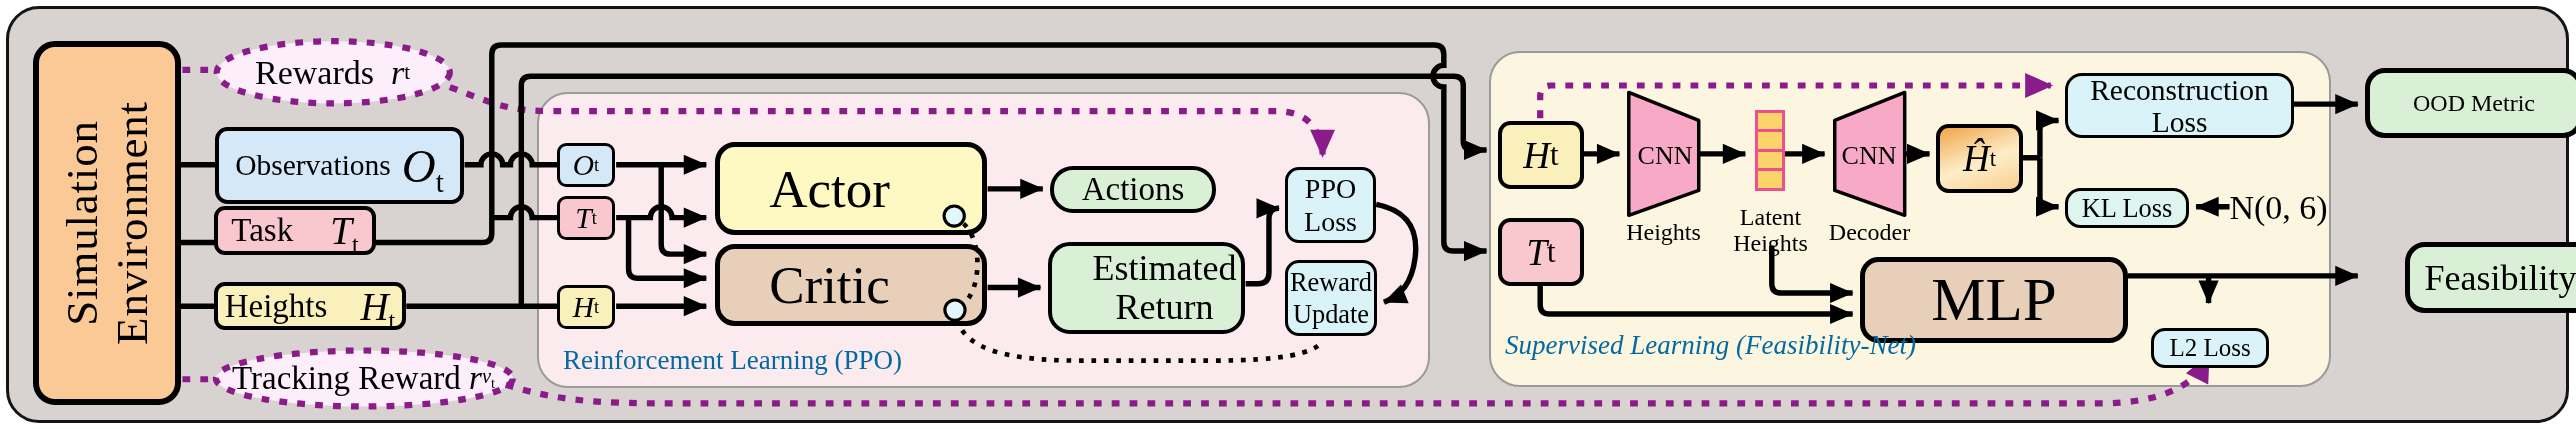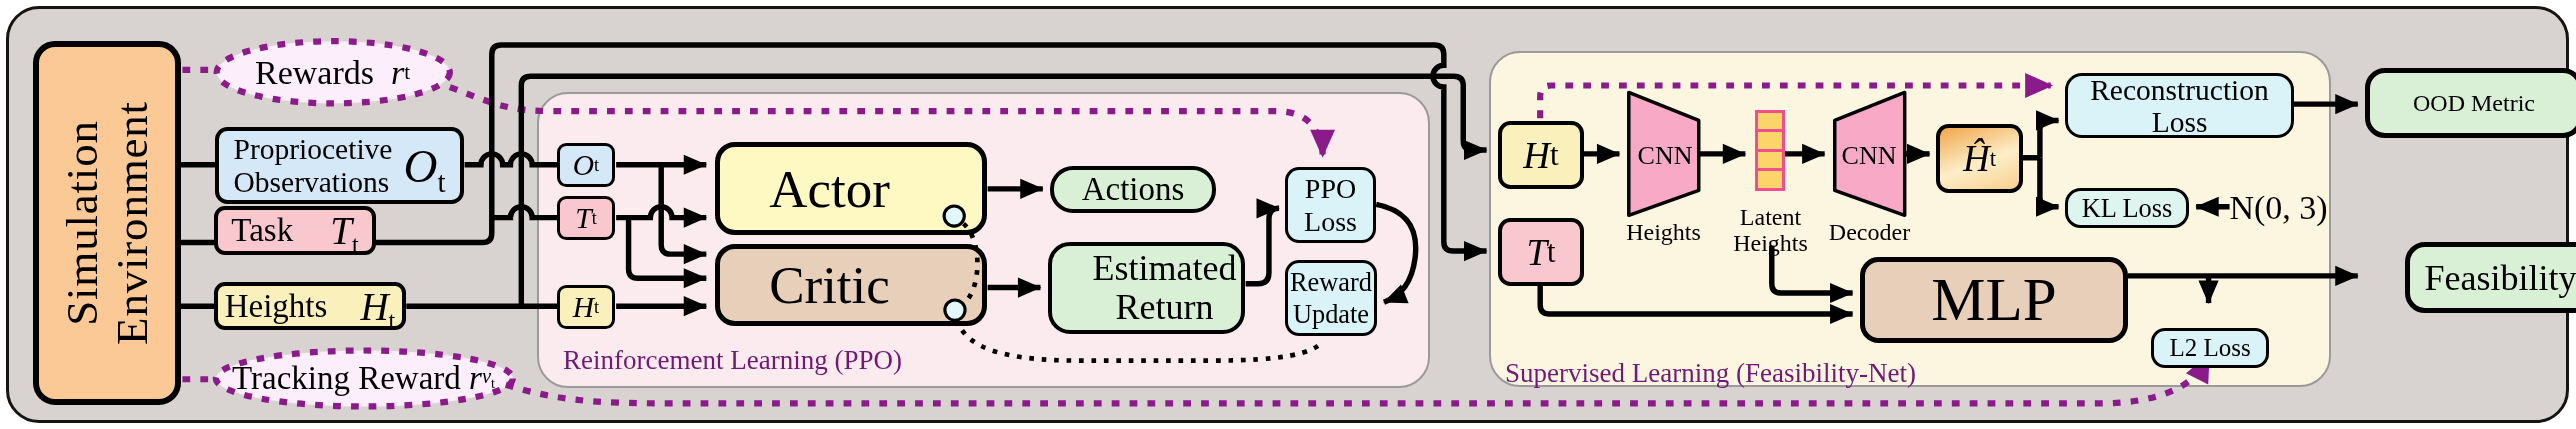--- a/index.html
+++ b/index.html
@@ -23,21 +23,21 @@
   .rl-in{width:58px;height:44px;background:#d5e8f8;border:3.9px solid #000;border-radius:9.3px;font-size:29.5px;}
   .mathsm{font-size:29.5px;}
   .actor{left:715px;top:142px;width:272px;height:93px;background:#fef9c3;border:5.4px solid #000;border-radius:20px;font-size:53px;padding-right:43px;}
   .critic{left:715px;top:244px;width:272px;height:82px;background:#e8cfba;border:5.4px solid #000;border-radius:20px;font-size:53px;padding-right:43px;}
   .green{background:#d9f0d6;border:4.7px solid #000;border-radius:22px;}
   .actions{left:1050px;top:166px;width:166px;height:47px;font-size:33px;border-radius:23px;}
   .est{left:1048px;top:242px;width:197px;height:92px;font-size:36px;line-height:39px;padding-left:36px;}
   .cyan{background:#d9f3f8;border:3.9px solid #000;border-radius:14px;}
   .ppo{left:1285px;top:167px;width:91px;height:76px;font-size:28px;line-height:33px;}
   .pu{left:1285px;top:260px;width:92px;height:76px;font-size:26.4px;line-height:32px;}
-  .caption{position:absolute;color:#701a75;font-size:27px;white-space:nowrap;}
+  .caption{position:absolute;color:#0369a1;font-size:27px;white-space:nowrap;}
   .sl-in{width:86px;height:68px;border:4.7px solid #000;border-radius:12.4px;font-size:37px;}
   .slh{left:1498px;top:121px;background:#faf0bb;}
   .slt{left:1498px;top:218px;background:#f9c8ce;}
   .cnntext{position:absolute;font-size:26px;}
   .shapelbl{position:absolute;font-size:24px;line-height:26.4px;text-align:center;}
   .latent{position:absolute;left:1755px;top:110px;width:29.5px;}
   .latent .cell{width:29.5px;height:22.5px;background:#fbd56a;border:3.1px solid #ef4f8f;box-sizing:border-box;margin-top:-3.1px;}
   .latent .cell:first-child{margin-top:0;}
   .hhat{left:1936px;top:124px;width:87px;height:69px;border:4.7px solid #000;border-radius:12.4px;font-size:37px;background:linear-gradient(160deg,#f0a64b 0%,#fdeec9 55%,#f8cf8e 100%);}
   .recon{left:2065px;top:73px;width:229px;height:65px;font-size:29.5px;line-height:32px;border-radius:17px;}
@@ -125,21 +125,20 @@
   <div class="etext" style="left:216px;top:49px;width:233px;height:47px;">
     <span>Rewards</span>&nbsp;&nbsp;<span class="m">r</span><sub style="font-size:62%;"><span>t</span></sub>
   </div>
 
   <div class="etext" style="left:223px;top:359px;width:281px;height:39px;font-size:33px;">
     <span>Tracking Reward</span>&nbsp;<span class="m">r</span><sub style="font-size:62%;"><span class="m">v</span><sub style="font-size:70%;"><span>t</span></sub></sub>
   </div>
 
   <div class="box b-black obs">
     <div class="lbl2">
-      <div>Propriocetive</div>
       <div>Observations</div>
     </div>
     <div class="mathbig" style="margin-left:11px;">
       <span class="m">O</span><sub>t</sub>
     </div>
   </div>
 
   <div class="box b-black task">
     <span style="font-size:33px;">Task</span>
     <span class="mathbig" style="font-size:39px;margin-left:37px;"><span class="m">T</span><sub>t</sub></span>
@@ -228,31 +227,31 @@
   <div class="box cyan recon">
     <div>
         <div>Reconstruction</div>
         <div>Loss</div>
       </div>
   </div>
   <div class="box cyan kl">
       <span>KL Loss</span>
     </div>
   <div class="box n01">
-      <span>N(0, 3)</span>
+      <span>N(0, 6)</span>
     </div>
 
   <div class="box mlp">
       <span>MLP</span>
     </div>
   <div class="box cyan l2">
       <span>L2 Loss</span>
     </div>
 
-  <div class="caption" style="left:1505px;top:358px;">Supervised Learning (Feasibility-Net)</div>
+  <div class="caption" style="left:1505px;top:330px;font-style:italic;">Supervised Learning (Feasibility-Net)</div>
 
   <div class="box green ood">
       <span>OOD Metric</span>
     </div>
   <div class="box green feas">
       <span>Feasibility</span>
     </div>
 
   <svg class="layer" viewBox="0 0 3313 552">
     <g stroke="#000" stroke-width="6" fill="none" stroke-dasharray="6 10">

